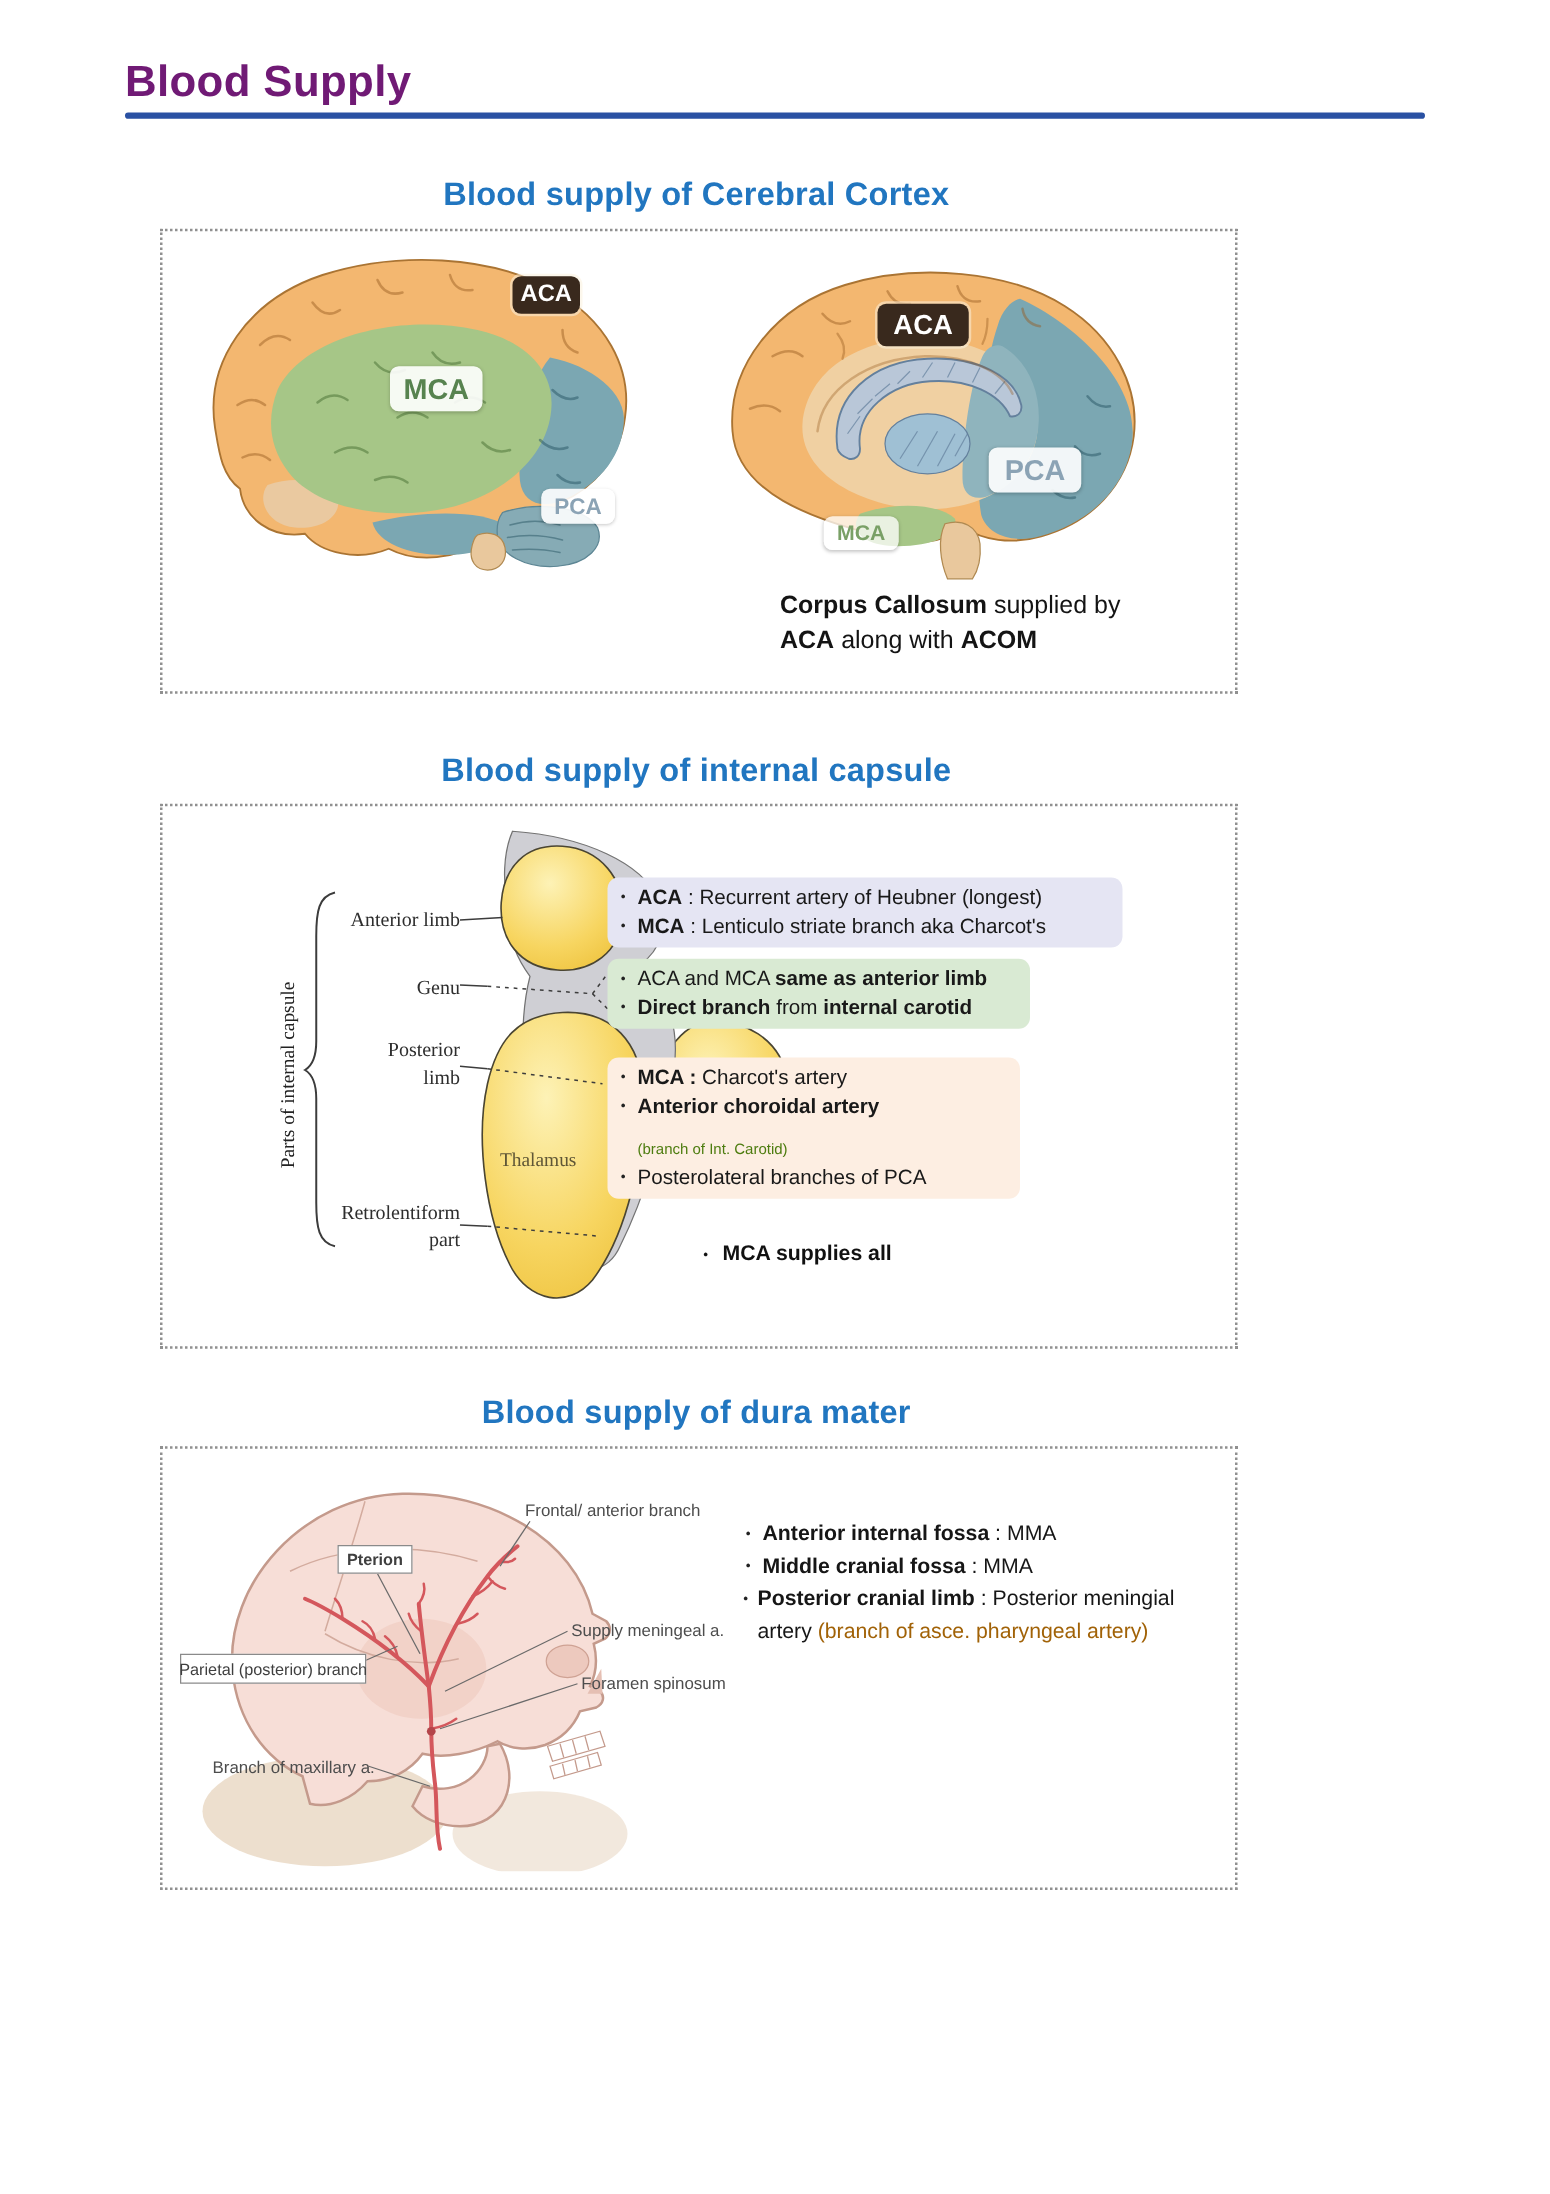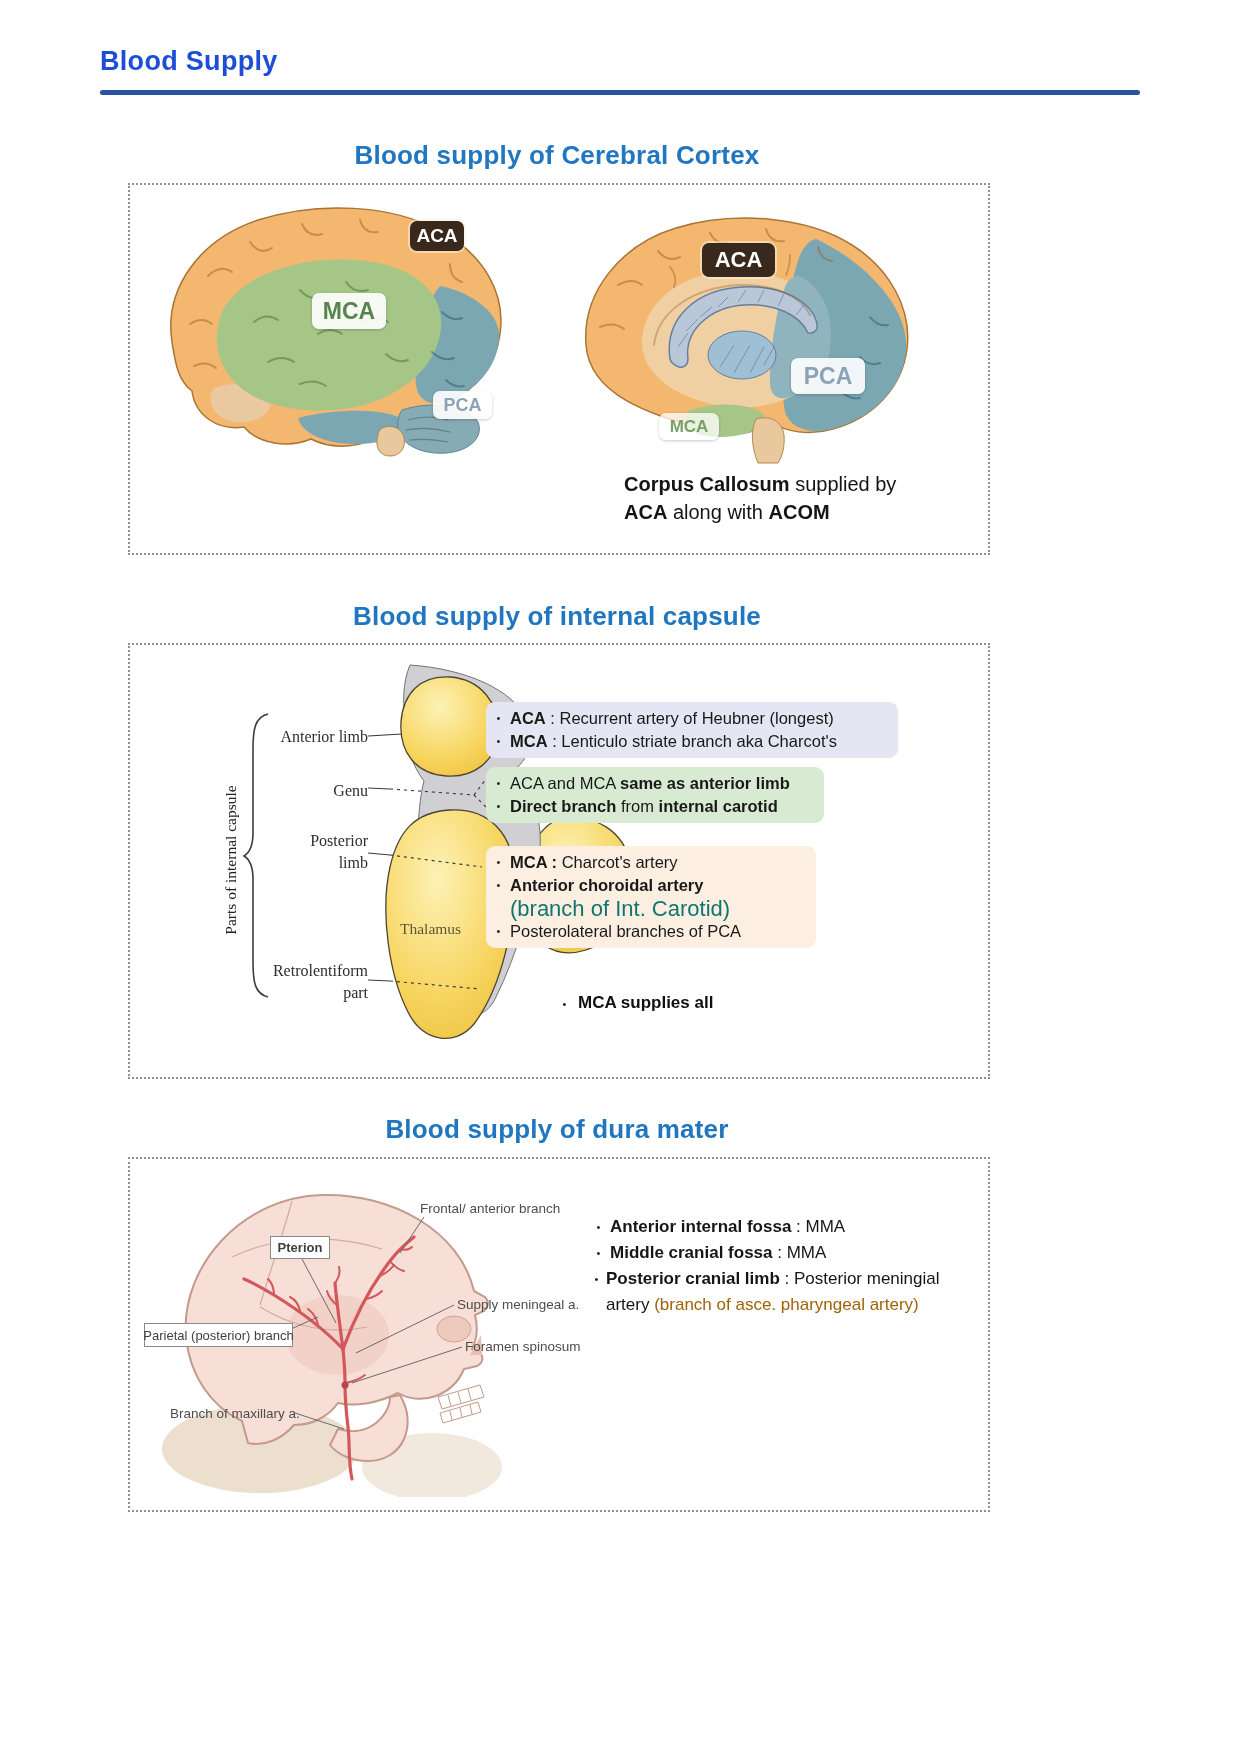--- a/index.html
+++ b/index.html
@@ -1,37 +1,37 @@
 <!DOCTYPE html>
 <html><head>
 <meta charset="utf-8">
 <style>
   html,body{margin:0;padding:0;background:#ffffff;}
   .page{position:relative;width:1240px;height:1755px;background:#ffffff;font-family:"Liberation Sans",sans-serif;overflow:hidden;margin:0 auto;}
   .abs{position:absolute;}
-  .page-title{left:100px;top:46px;font-size:27px;font-weight:800;color:#1d4ed8;letter-spacing:.3px;}
+  .page-title{left:100px;top:46px;font-size:35px;font-weight:800;color:#701a75;letter-spacing:.3px;}
   .title-rule{left:100px;top:90px;width:1040px;height:5px;background:#2a51a3;border-radius:3px;}
   .section-heading{left:128px;width:858px;text-align:center;font-size:26px;font-weight:800;color:#2176c0;letter-spacing:.2px;}
   .panel{left:128px;width:858px;border:2px dotted #909090;background:#ffffff;}
   .brain-label{display:flex;align-items:center;justify-content:center;border-radius:7px;font-weight:700;}
   .label-dark{background:#39291d;color:#ffffff;box-shadow:0 0 0 2px rgba(250,240,220,.55);}
   .label-light{background:rgba(255,255,255,.9);box-shadow:0 1px 3px rgba(0,0,0,.22);}
   .cc-note{font-size:20px;line-height:28px;color:#141414;}
   .cc-note b{font-weight:700;}
   .part-label{font-family:"Liberation Serif",serif;font-size:16px;color:#2e2e2e;text-align:right;line-height:22px;}
   .rotated-label{font-family:"Liberation Serif",serif;font-size:15.5px;color:#222222;text-align:center;transform:rotate(-90deg);}
   .thalamus-label{font-family:"Liberation Serif",serif;font-size:15.5px;color:#5f5636;}
   .note-box{border-radius:9px;padding:5px 10px 5px 8px;}
   .box-lavender{background:#e5e5f3;}
   .box-green{background:#d9ead3;}
   .box-peach{background:#fdeee2;}
   .brow{display:flex;align-items:flex-start;gap:7px;font-size:16.5px;line-height:23px;color:#191919;}
   .brow .dot{width:9px;text-align:center;font-size:11px;line-height:23px;color:#222222;}
   .brow b{font-weight:700;}
-  .cont-line{padding-left:16px;font-size:22px;line-height:23px;color:#0f766e;}
+  .cont-line{padding-left:16px;font-size:12px;line-height:23px;color:#4d7c0f;margin-top:11px;}
   .summary-note{display:flex;gap:9px;font-size:17px;font-weight:700;color:#111111;}
   .summary-note .dot{width:9px;text-align:center;font-size:11px;line-height:23px;font-weight:400;}
   .skull-label{font-size:13.5px;color:#4d4d4d;white-space:nowrap;}
   .skull-label-box{font-size:13px;color:#3f3f3f;background:#ffffff;border:1px solid #8a8a8a;display:flex;align-items:center;justify-content:center;white-space:nowrap;}
   .dura-bullets{width:372px;}
   .dura-bullets .brow{font-size:17px;line-height:26px;color:#161616;}
   .dura-bullets .dot{line-height:26px;}
   .blue-text{color:#a16207;}
 </style>
 </head>

